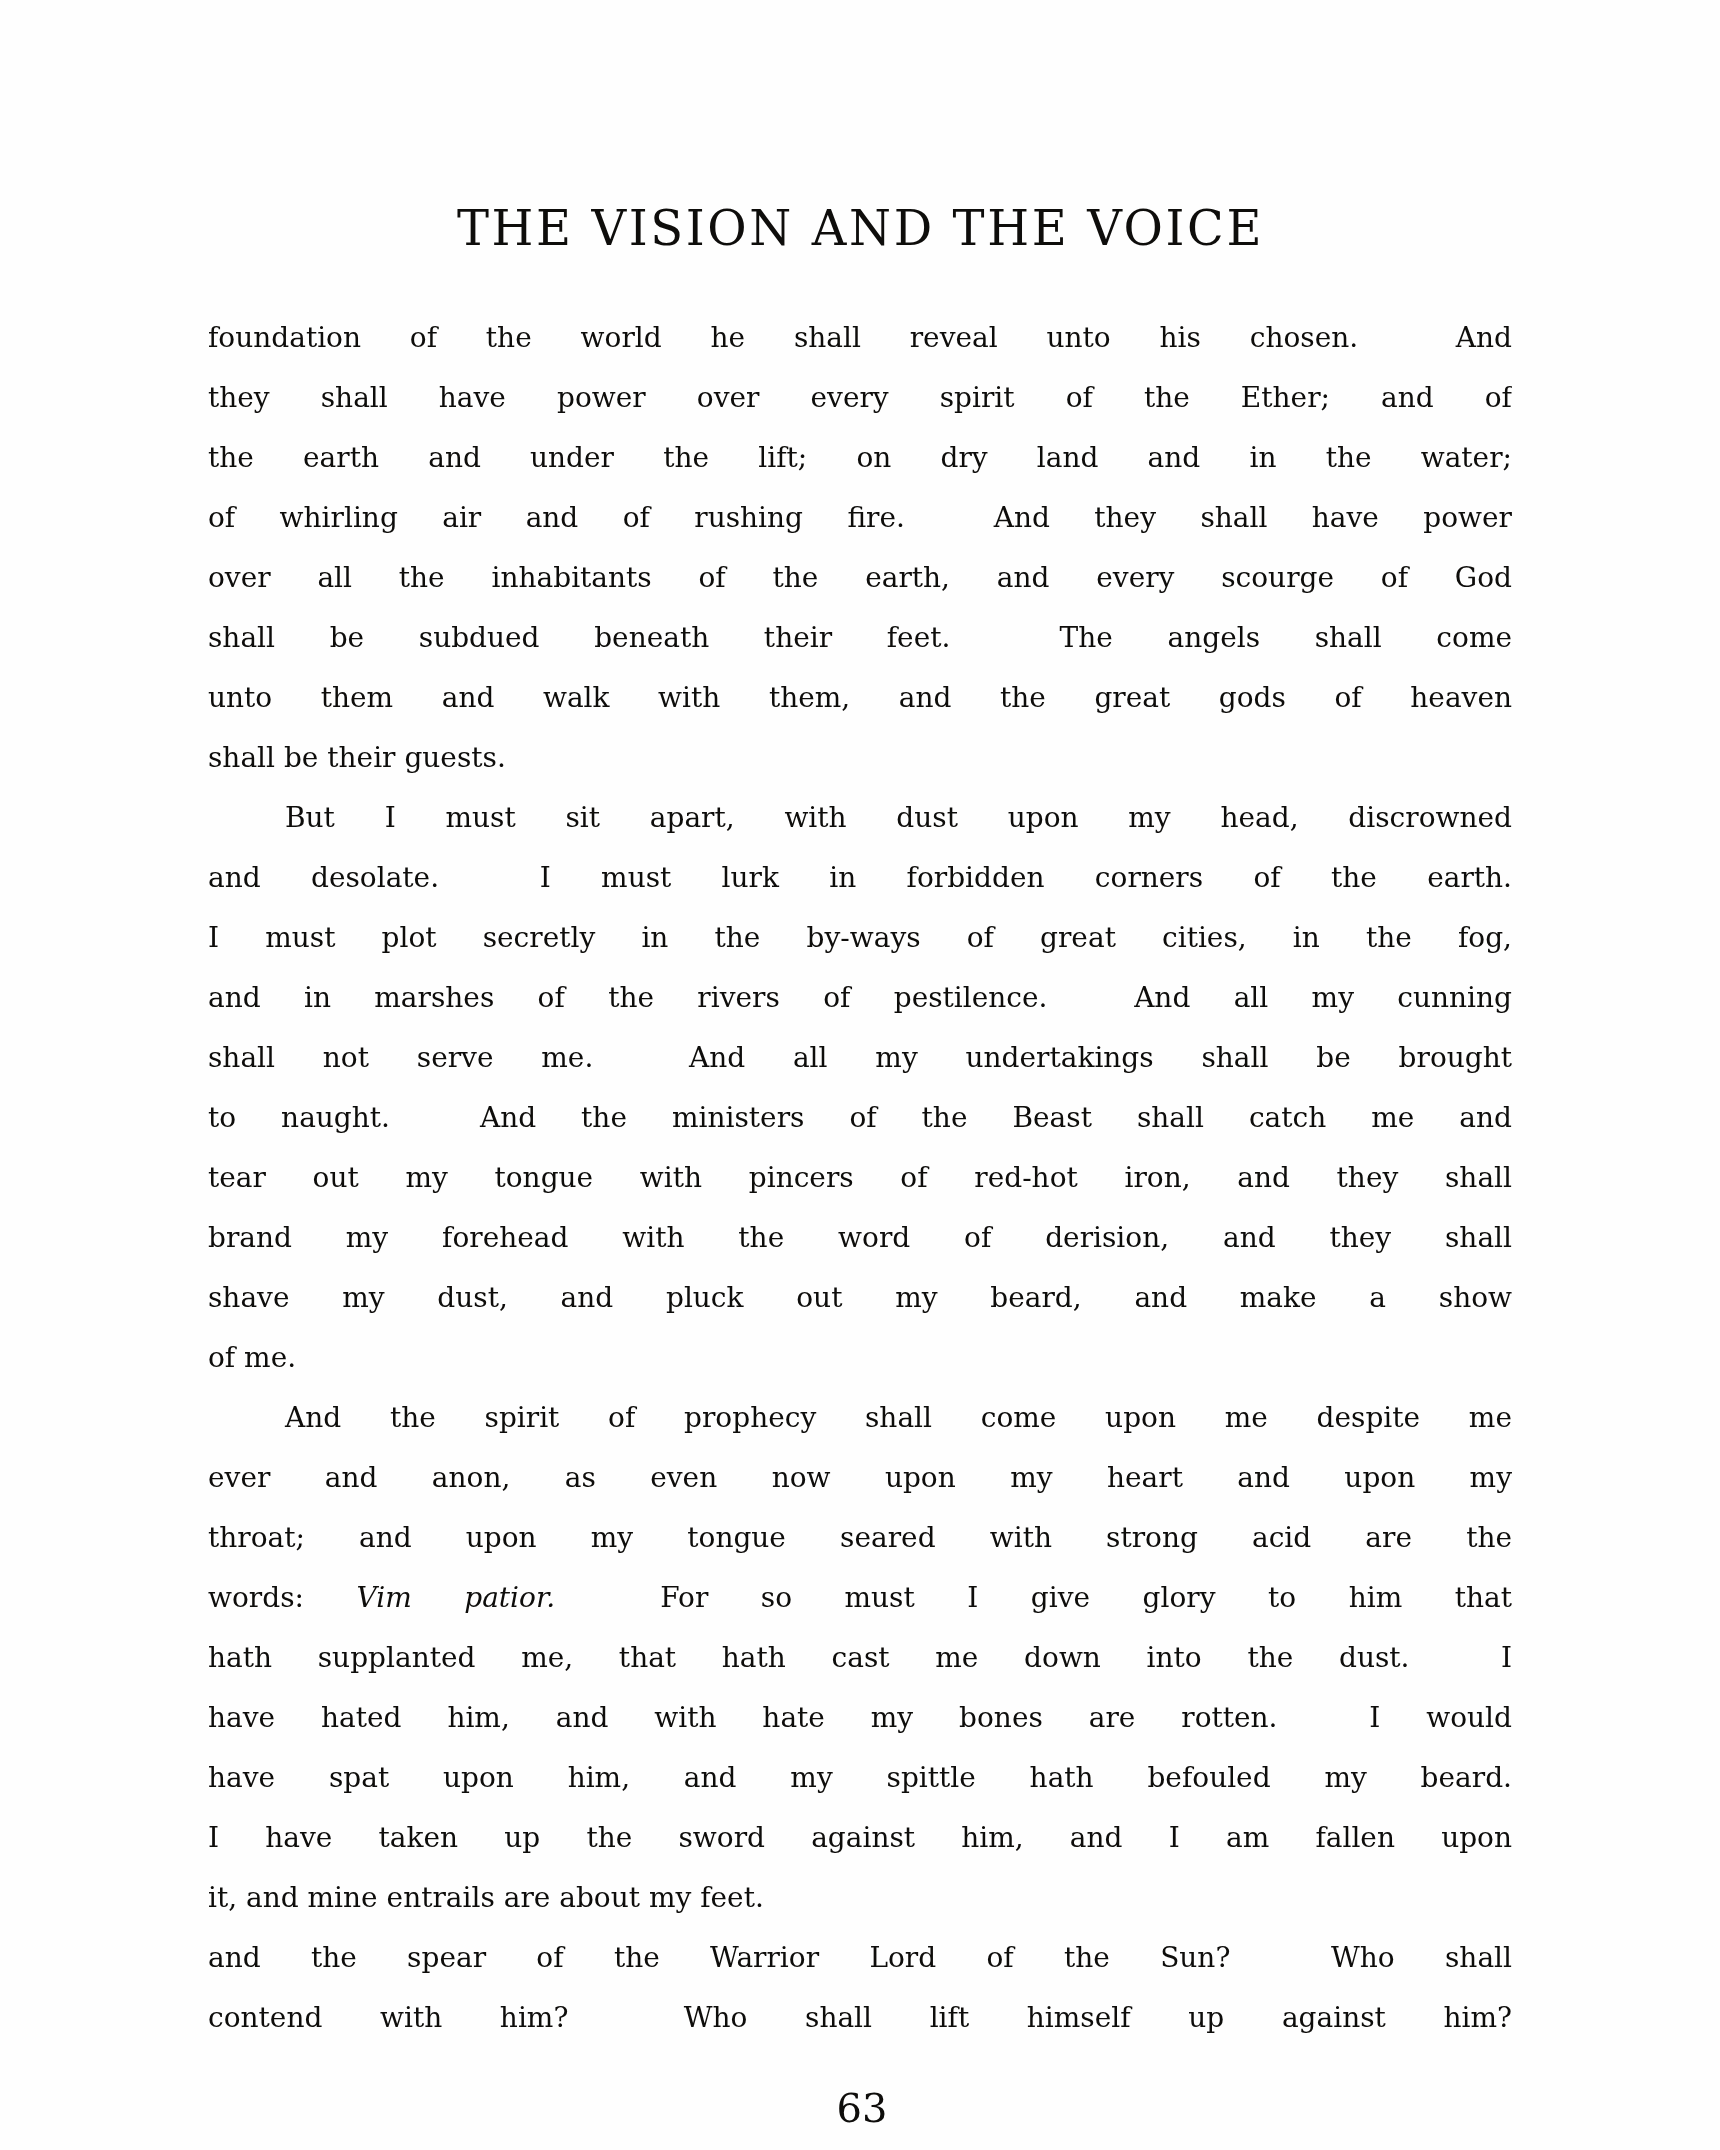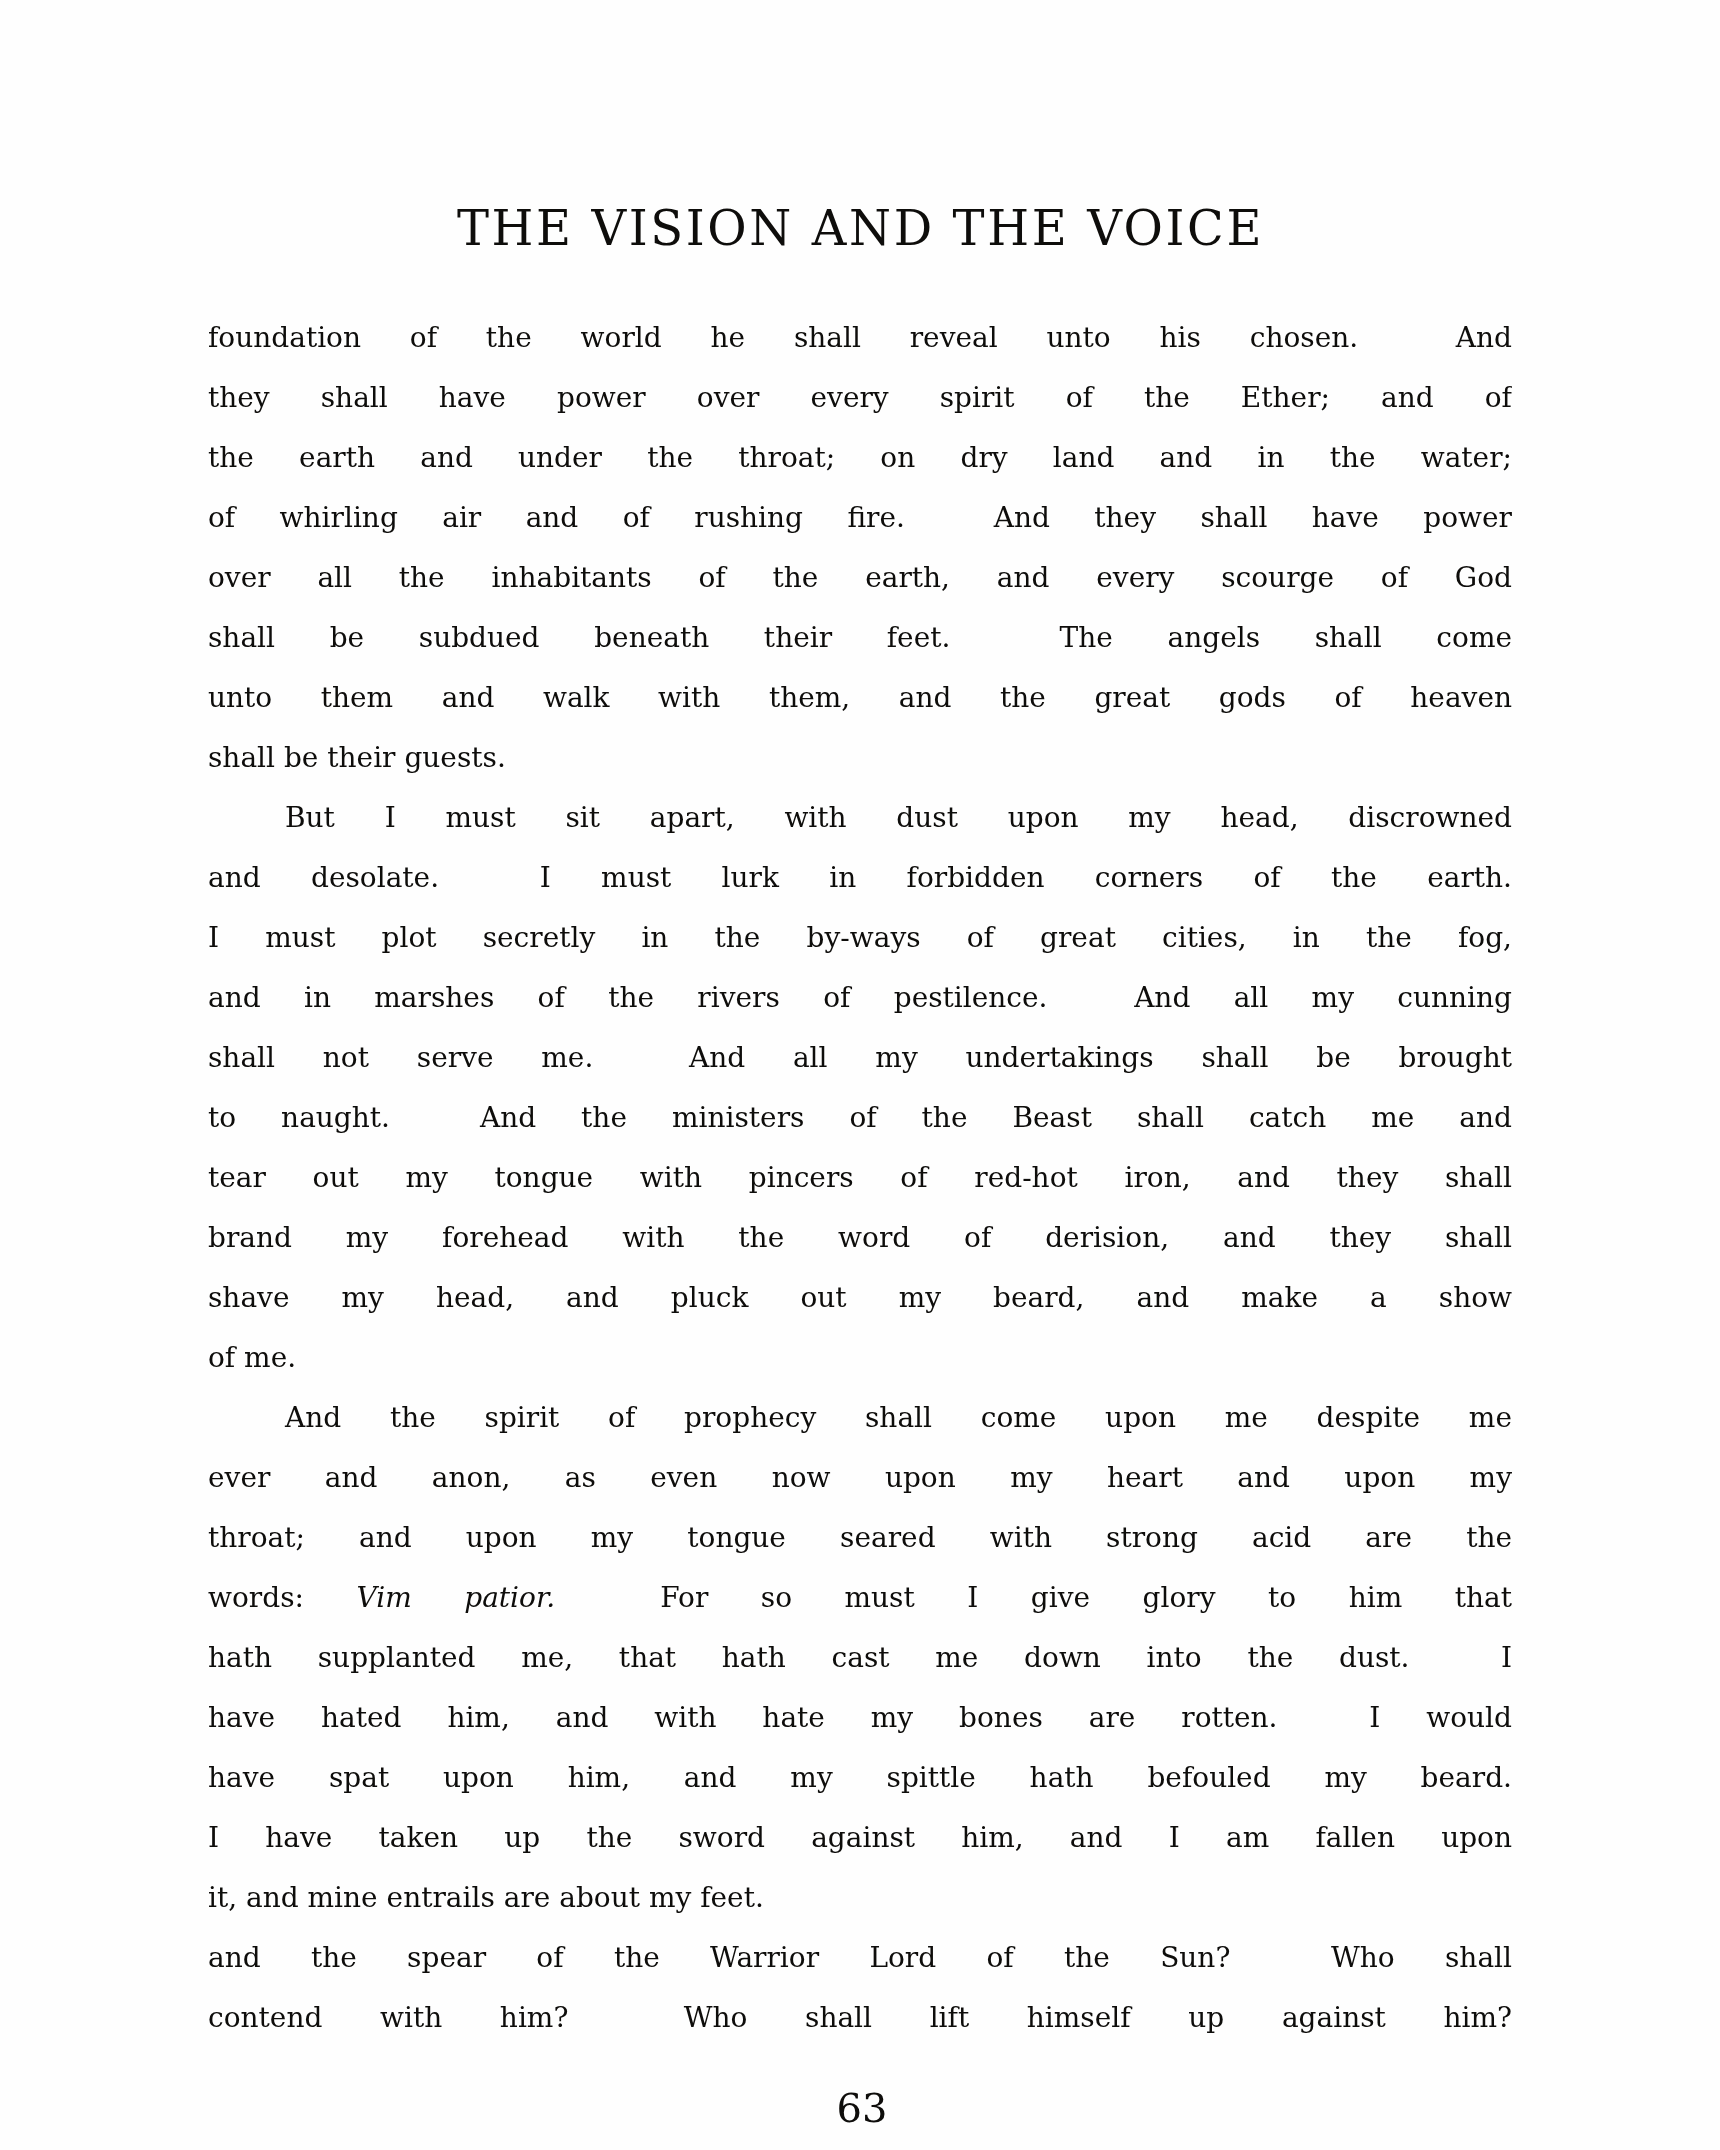--- a/index.html
+++ b/index.html
@@ -74,35 +74,35 @@
 </style>
 </head>
 <body>
 
 <main class="book-page">
   <h1 class="page-title">THE VISION AND THE VOICE</h1>
 
   <section class="body-text" id="body-text">
       <div class="line"><span>foundation of the world he shall reveal unto his chosen.&nbsp; And</span></div>
       <div class="line"><span>they shall have power over every spirit of the Ether; and of</span></div>
-      <div class="line"><span>the earth and under the throat; on dry land and in the water;</span></div>
+      <div class="line"><span>the earth and under the lift; on dry land and in the water;</span></div>
       <div class="line"><span>of whirling air and of rushing fire.&nbsp; And they shall have power</span></div>
       <div class="line"><span>over all the inhabitants of the earth, and every scourge of God</span></div>
       <div class="line"><span>shall be subdued beneath their feet.&nbsp; The angels shall come</span></div>
       <div class="line"><span>unto them and walk with them, and the great gods of heaven</span></div>
       <div class="line last"><span>shall be their guests.</span></div>
       <div class="line indent"><span>But I must sit apart, with dust upon my head, discrowned</span></div>
       <div class="line"><span>and desolate.&nbsp; I must lurk in forbidden corners of the earth.</span></div>
       <div class="line"><span>I must plot secretly in the by-ways of great cities, in the fog,</span></div>
       <div class="line"><span>and in marshes of the rivers of pestilence.&nbsp; And all my cunning</span></div>
       <div class="line"><span>shall not serve me.&nbsp; And all my undertakings shall be brought</span></div>
       <div class="line"><span>to naught.&nbsp; And the ministers of the Beast shall catch me and</span></div>
       <div class="line"><span>tear out my tongue with pincers of red-hot iron, and they shall</span></div>
       <div class="line"><span>brand my forehead with the word of derision, and they shall</span></div>
-      <div class="line"><span>shave my head, and pluck out my beard, and make a show</span></div>
+      <div class="line"><span>shave my dust, and pluck out my beard, and make a show</span></div>
       <div class="line last"><span>of me.</span></div>
       <div class="line indent"><span>And the spirit of prophecy shall come upon me despite me</span></div>
       <div class="line"><span>ever and anon, as even now upon my heart and upon my</span></div>
       <div class="line"><span>throat; and upon my tongue seared with strong acid are the</span></div>
       <div class="line"><span>words: </span><em>Vim patior.</em><span>&nbsp; For so must I give glory to him that</span></div>
       <div class="line"><span>hath supplanted me, that hath cast me down into the dust.&nbsp; I</span></div>
       <div class="line"><span>have hated him, and with hate my bones are rotten.&nbsp; I would</span></div>
       <div class="line"><span>have spat upon him, and my spittle hath befouled my beard.</span></div>
       <div class="line"><span>I have taken up the sword against him, and I am fallen upon</span></div>
       <div class="line last"><span>it, and mine entrails are about my feet.</span></div>

